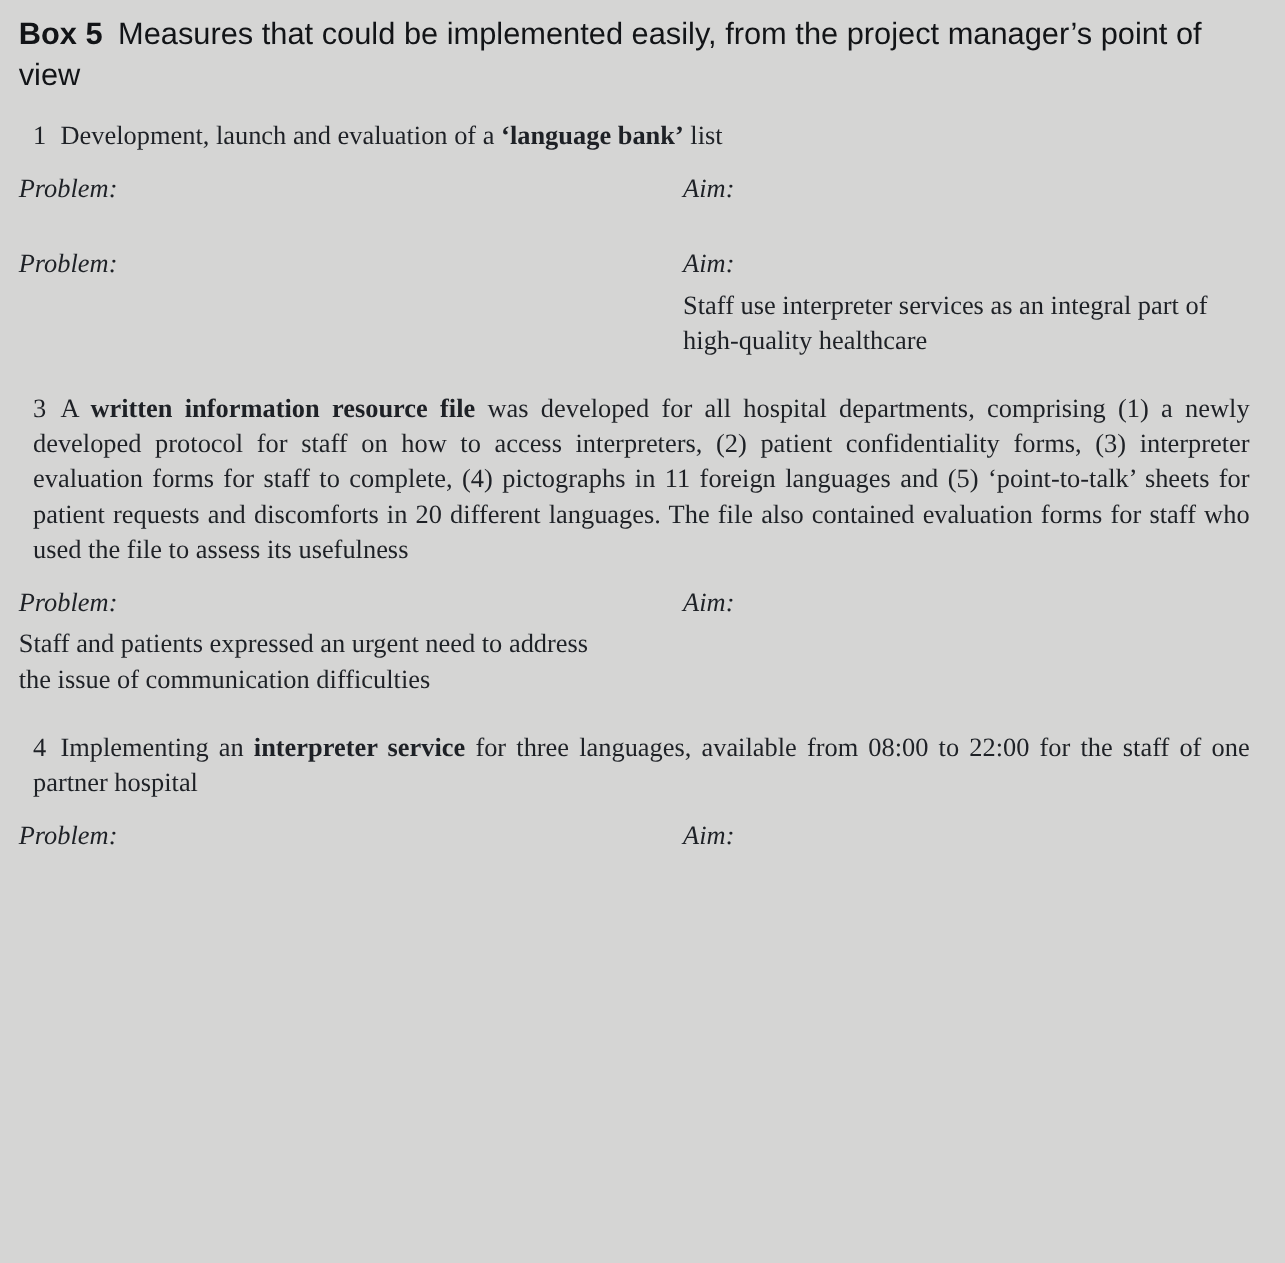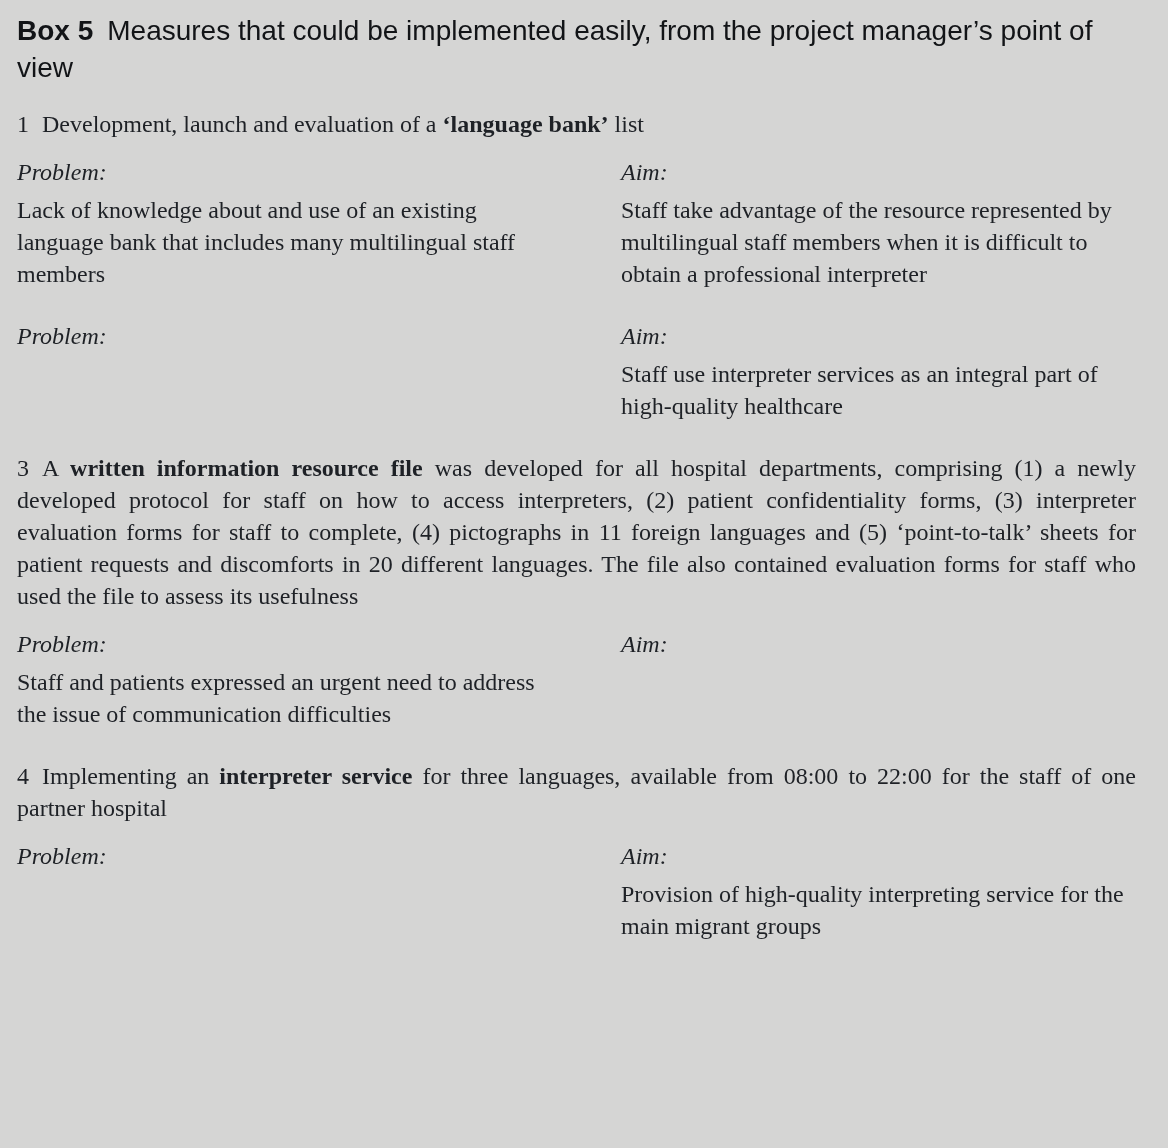--- a/index.html
+++ b/index.html
@@ -26,21 +26,21 @@
     margin: 0 0 22px 0;
     max-width: 1110px;
   }
   .box-header .box-label {
     font-weight: 700;
     padding-right: 14px;
   }
   .measure { margin: 0 0 30px 0; }
   .measure:last-child { margin-bottom: 0; }
   .measure-heading {
-    margin: 0 0 16px 0;
+    margin: 0 0 16px 13px;
     font-size: 24px;
     line-height: 32px;
     text-align: justify;
   }
   .measure-heading .num { padding-right: 13px; }
   .measure-heading b { font-weight: 700; }
   .cols {
     display: grid;
     grid-template-columns: 560px 1fr;
     gap: 44px;
@@ -63,25 +63,23 @@
 
 <div class="page">
 
   <p class="box-header"><span class="box-label">Box 5</span><span>Measures that could be implemented easily, from the project manager’s point of view</span></p>
 
   <div class="measure">
     <p class="measure-heading"><span class="num">1</span><span>Development, launch and evaluation of a </span><b>‘language bank’</b><span> list</span></p>
     <div class="cols">
       <div class="col-left">
         <p class="col-label">Problem:</p>
-        <p class="col-body">Lack of knowledge about and use of an existing language bank that includes many multilingual staff members</p>
       </div>
       <div class="col-right">
         <p class="col-label">Aim:</p>
-        <p class="col-body">Staff take advantage of the resource represented by multilingual staff members when it is difficult to obtain a professional interpreter</p>
       </div>
     </div>
   </div>
 
   <div class="measure">
     <div class="cols">
       <div class="col-left">
         <p class="col-label">Problem:</p>
       </div>
       <div class="col-right">
@@ -105,18 +103,17 @@
   </div>
 
   <div class="measure">
     <p class="measure-heading"><span class="num">4</span><span>Implementing an </span><b>interpreter service</b><span> for three languages, available from 08:00 to 22:00 for the staff of one partner hospital</span></p>
     <div class="cols">
       <div class="col-left">
         <p class="col-label">Problem:</p>
       </div>
       <div class="col-right">
         <p class="col-label">Aim:</p>
-        <p class="col-body">Provision of high-quality interpreting service for the main migrant groups</p>
       </div>
     </div>
   </div>
 
 </div>
 
 </body></html>

